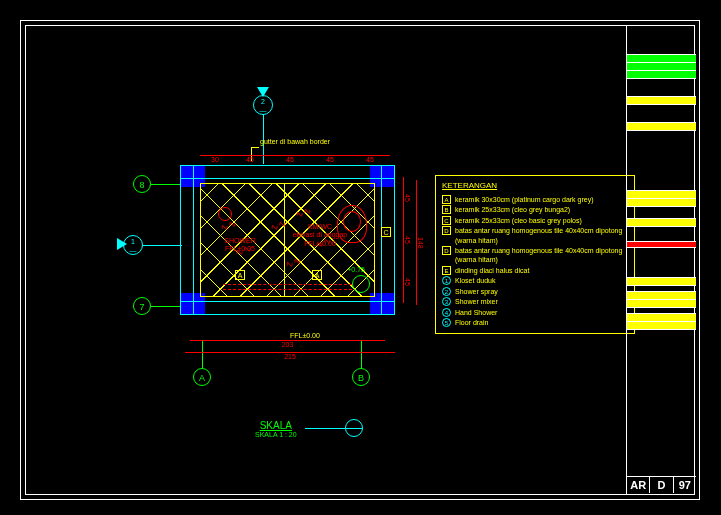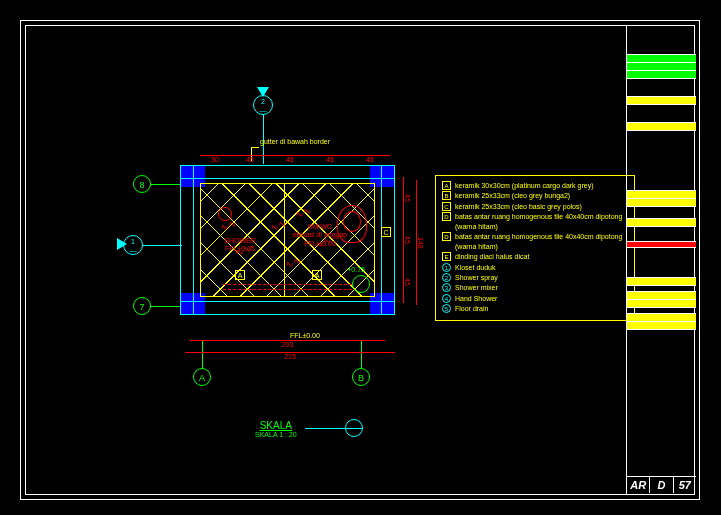--- a/index.html
+++ b/index.html
@@ -27,21 +27,20 @@
   .drawing-area {
     position: absolute;
     left: 25px; top: 25px;
     width: 600px; height: 470px;
   }
   .title-block {
     position: absolute;
     right: 25px; top: 25px;
     width: 70px; height: 470px;
     border-left: 1px solid #fff;
-    font-style: italic;
   }
   .tb-section {
     border-bottom: 1px solid #fff;
     font-size: 5px;
     color: #00ff00;
     padding: 1px 2px;
   }
   .tb-yellow { background: #ffff00; color:#000; height:8px; line-height:8px;}
   .tb-green { background: #00ff00; color:#000; height:8px; line-height:8px;}
   .tb-blank { height: 30px; }
@@ -352,20 +351,21 @@
     <div class="ref-box" style="left:132px;top:105px;">A</div>
     <div class="ref-box" style="right:4px;top:62px;">C</div>
 
     <div style="position:absolute;right:25px;bottom:22px;width:18px;height:18px;border:1px solid #00ff00;border-radius:50%;"></div>
     <div class="elev-tag" style="right:30px;bottom:42px;">+0.75</div>
   </div>
 
   <div class="ffl">FFL±0.00</div>
 
   <div class="legend">
+    <div class="title">KETERANGAN</div>
     <div id="legend-items">
         <div class="item">
           <div class="sym">A</div>
           <div>keramik 30x30cm (platinum cargo dark grey)</div>
         </div>
         <div class="item">
           <div class="sym">B</div>
           <div>keramik 25x33cm (cleo grey bunga2)</div>
         </div>
         <div class="item">
@@ -437,15 +437,15 @@
   <div class="tb-section" style="height:6px;"></div>
   <div class="tb-section tb-yellow"></div>
   <div class="tb-section tb-yellow"></div>
   <div class="tb-section" style="height:6px;"></div>
   <div class="tb-section tb-yellow"></div>
   <div class="tb-section tb-yellow"></div>
 
   <div class="sheet-num">
     <span>AR</span>
     <span>D</span>
-    <span>57</span>
+    <span>97</span>
   </div>
 </div>
 
 </body></html>

